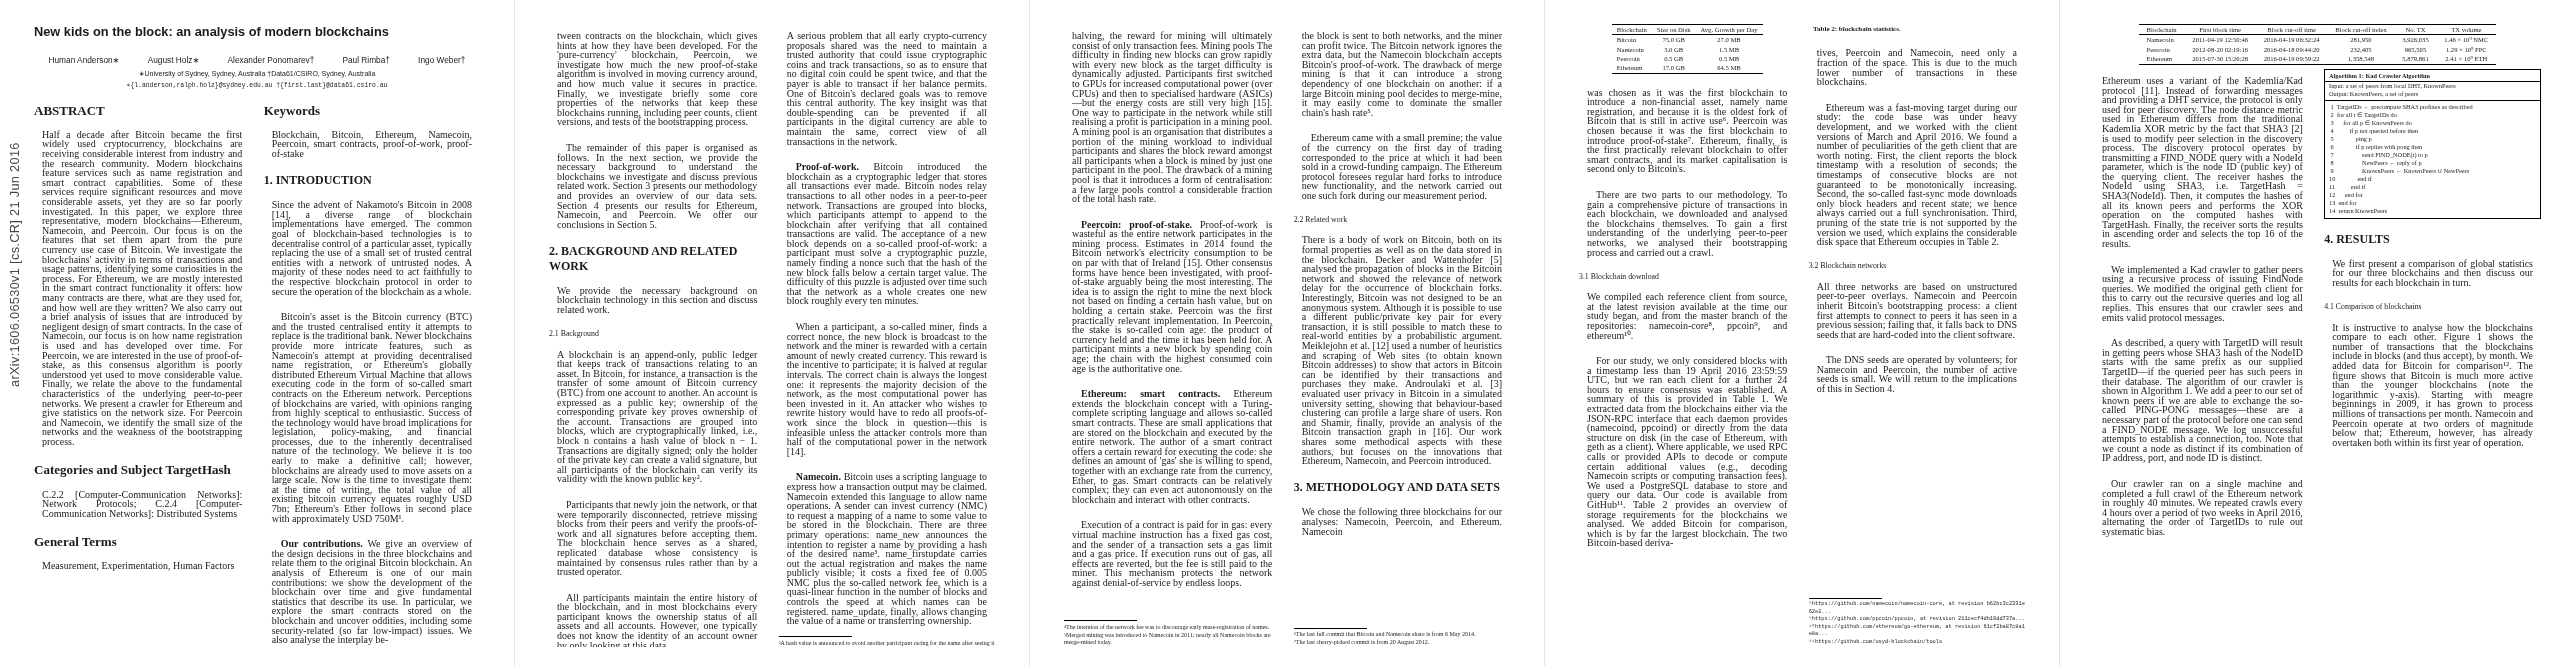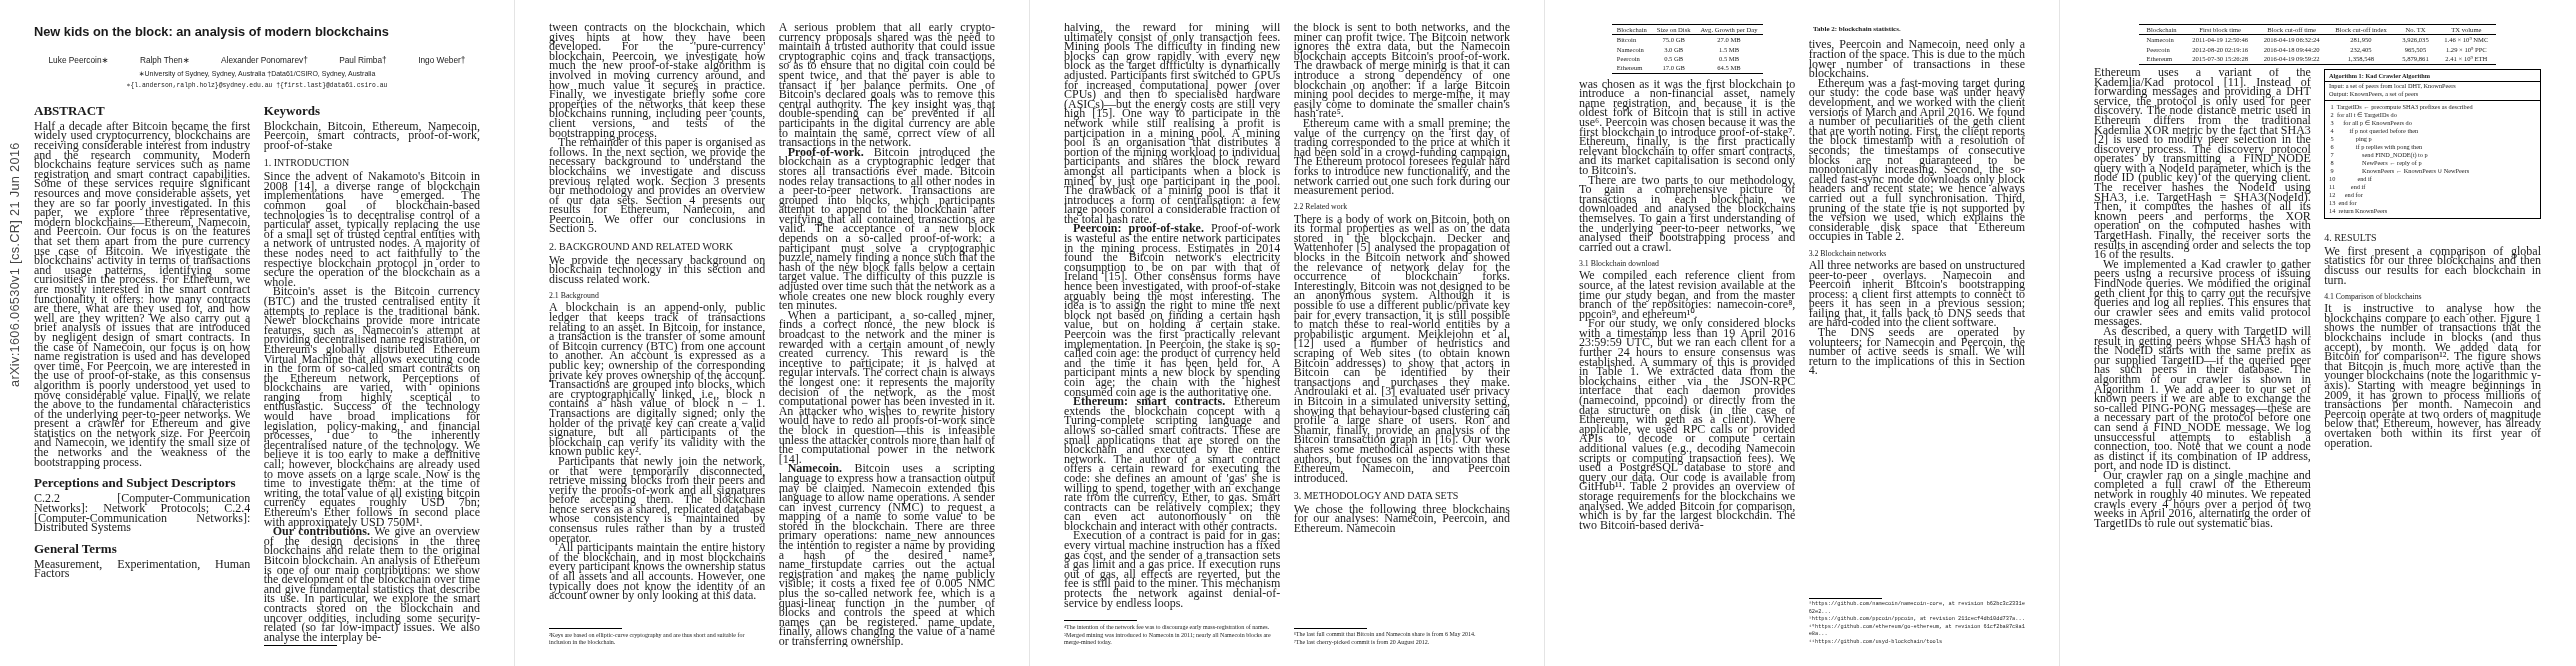--- a/index.html
+++ b/index.html
@@ -19,27 +19,27 @@
         margin:2.2px 0 15.6px 0;line-height:1.15;}
   .authors-row{display:flex;justify-content:space-between;padding:0 14.5px;
         font-family:"Liberation Sans",sans-serif;font-size:8.3px;margin-bottom:5px;}
   .affils{text-align:center;font-family:"Liberation Sans",sans-serif;font-size:7px;margin-bottom:2.8px;}
   .emails{text-align:center;font-family:"Liberation Mono",monospace;font-size:6.4px;}
   
   .wide-zone{flex:0 0 auto;}
   .cols{display:flex;gap:13.3px;flex:1 1 auto;min-height:0;}
   .col{flex:1 1 0;display:flex;flex-direction:column;overflow:hidden;min-width:0;}
   
-  p.para{margin:0;font-size:12px;line-height:9.6px;text-align:justify;
+  p.para{margin:8px;font-size:10px;line-height:9.6px;text-align:justify;
         text-indent:9px;hyphens:auto;-webkit-hyphens:auto;}
   p.para.noindent{text-indent:0;}
   .lead{font-weight:bold;}
   .minihead{font-size:13px;font-weight:bold;margin:0 0 3.3px 0;}
   .gap{height:7.8px;flex:0 0 auto;}
-  .h1{font-size:10px;font-weight:normal;margin:6.7px 0 3.9px 0;}
+  .h1{font-size:12px;font-weight:bold;margin:6.7px 0 3.9px 0;}
   .h2{font-size:7.8px;font-weight:normal;margin:6.7px 0 3.3px 0;}
   
   .tbl{border-collapse:collapse;margin:1.1px auto 5.6px auto;font-size:6.6px;line-height:7.8px;}
   .tbl th{font-weight:normal;}
   .tbl th,.tbl td{padding:0.8px 5px;text-align:center;}
   .tbl th:first-child,.tbl td:first-child{text-align:left;}
   .tbl thead{border-top:0.8px solid #000;border-bottom:0.4px solid #000;}
   .tbl tbody{border-bottom:0.8px solid #000;}
   .tbl.wide{margin-bottom:3.3px;}
   .tbl.wide th,.tbl.wide td{padding:0.8px 7.8px;}
@@ -60,35 +60,35 @@
 </head>
 <body>
 
 <div class="spread">
 
   <div class="page" id="page-1">
     <div class="arxiv-stamp">arXiv:1606.06530v1  [cs.CR]  21 Jun 2016</div>
     <div class="paper-header">
       <div class="title">New kids on the block: an analysis of modern blockchains</div>
       <div class="authors-row" id="authors-row">
-          <span>Luke Peercoin∗</span>
-          <span>Ralph Then∗</span>
+          <span>Human Anderson∗</span>
+          <span>August Holz∗</span>
           <span>Alexander Ponomarev†</span>
           <span>Paul Rimba†</span>
           <span>Ingo Weber†</span>
         </div>
       <div class="affils">∗University of Sydney, Sydney, Australia    †Data61/CSIRO, Sydney, Australia</div>
       <div class="emails">∗{l.anderson,ralph.holz}@sydney.edu.au    †{first.last}@data61.csiro.au</div>
     </div>
     <div class="cols">
       <div class="col">
           <div class="minihead">ABSTRACT</div>
           <p class="para noindent"><span>Half a decade after Bitcoin became the first widely used cryptocurrency, blockchains are receiving considerable interest from industry and the research community. Modern blockchains feature services such as name registration and smart contract capabilities. Some of these services require significant resources and move considerable assets, yet they are so far poorly investigated. In this paper, we explore three representative, modern blockchains—Ethereum, Namecoin, and Peercoin. Our focus is on the features that set them apart from the pure currency use case of Bitcoin. We investigate the blockchains' activity in terms of transactions and usage patterns, identifying some curiosities in the process. For Ethereum, we are mostly interested in the smart contract functionality it offers: how many contracts are there, what are they used for, and how well are they written? We also carry out a brief analysis of issues that are introduced by negligent design of smart contracts. In the case of Namecoin, our focus is on how name registration is used and has developed over time. For Peercoin, we are interested in the use of proof-of-stake, as this consensus algorithm is poorly understood yet used to move considerable value. Finally, we relate the above to the fundamental characteristics of the underlying peer-to-peer networks. We present a crawler for Ethereum and give statistics on the network size. For Peercoin and Namecoin, we identify the small size of the networks and the weakness of the bootstrapping process.</span></p>
           <div class="gap"></div>
-          <div class="minihead">Perceptions and Subject Descriptors</div>
+          <div class="minihead">Categories and Subject TargetHash</div>
           <p class="para noindent"><span>C.2.2 [Computer-Communication Networks]: Network Protocols; C.2.4 [Computer-Communication Networks]: Distributed Systems</span></p>
           <div class="gap"></div>
           <div class="minihead">General Terms</div>
           <p class="para noindent"><span>Measurement, Experimentation, Human Factors</span></p>
         </div>
       <div class="col">
           <div class="minihead">Keywords</div>
           <p class="para noindent"><span>Blockchain, Bitcoin, Ethereum, Namecoin, Peercoin, smart contracts, proof-of-work, proof-of-stake</span></p>
           <div class="h1">1.   INTRODUCTION</div>
           <p class="para noindent"><span>Since the advent of Nakamoto's Bitcoin in 2008 [14], a diverse range of blockchain implementations have emerged. The common goal of blockchain-based technologies is to decentralise control of a particular asset, typically replacing the use of a small set of trusted central entities with a network of untrusted nodes. A majority of these nodes need to act faithfully to the respective blockchain protocol in order to secure the operation of the blockchain as a whole.</span></p>

